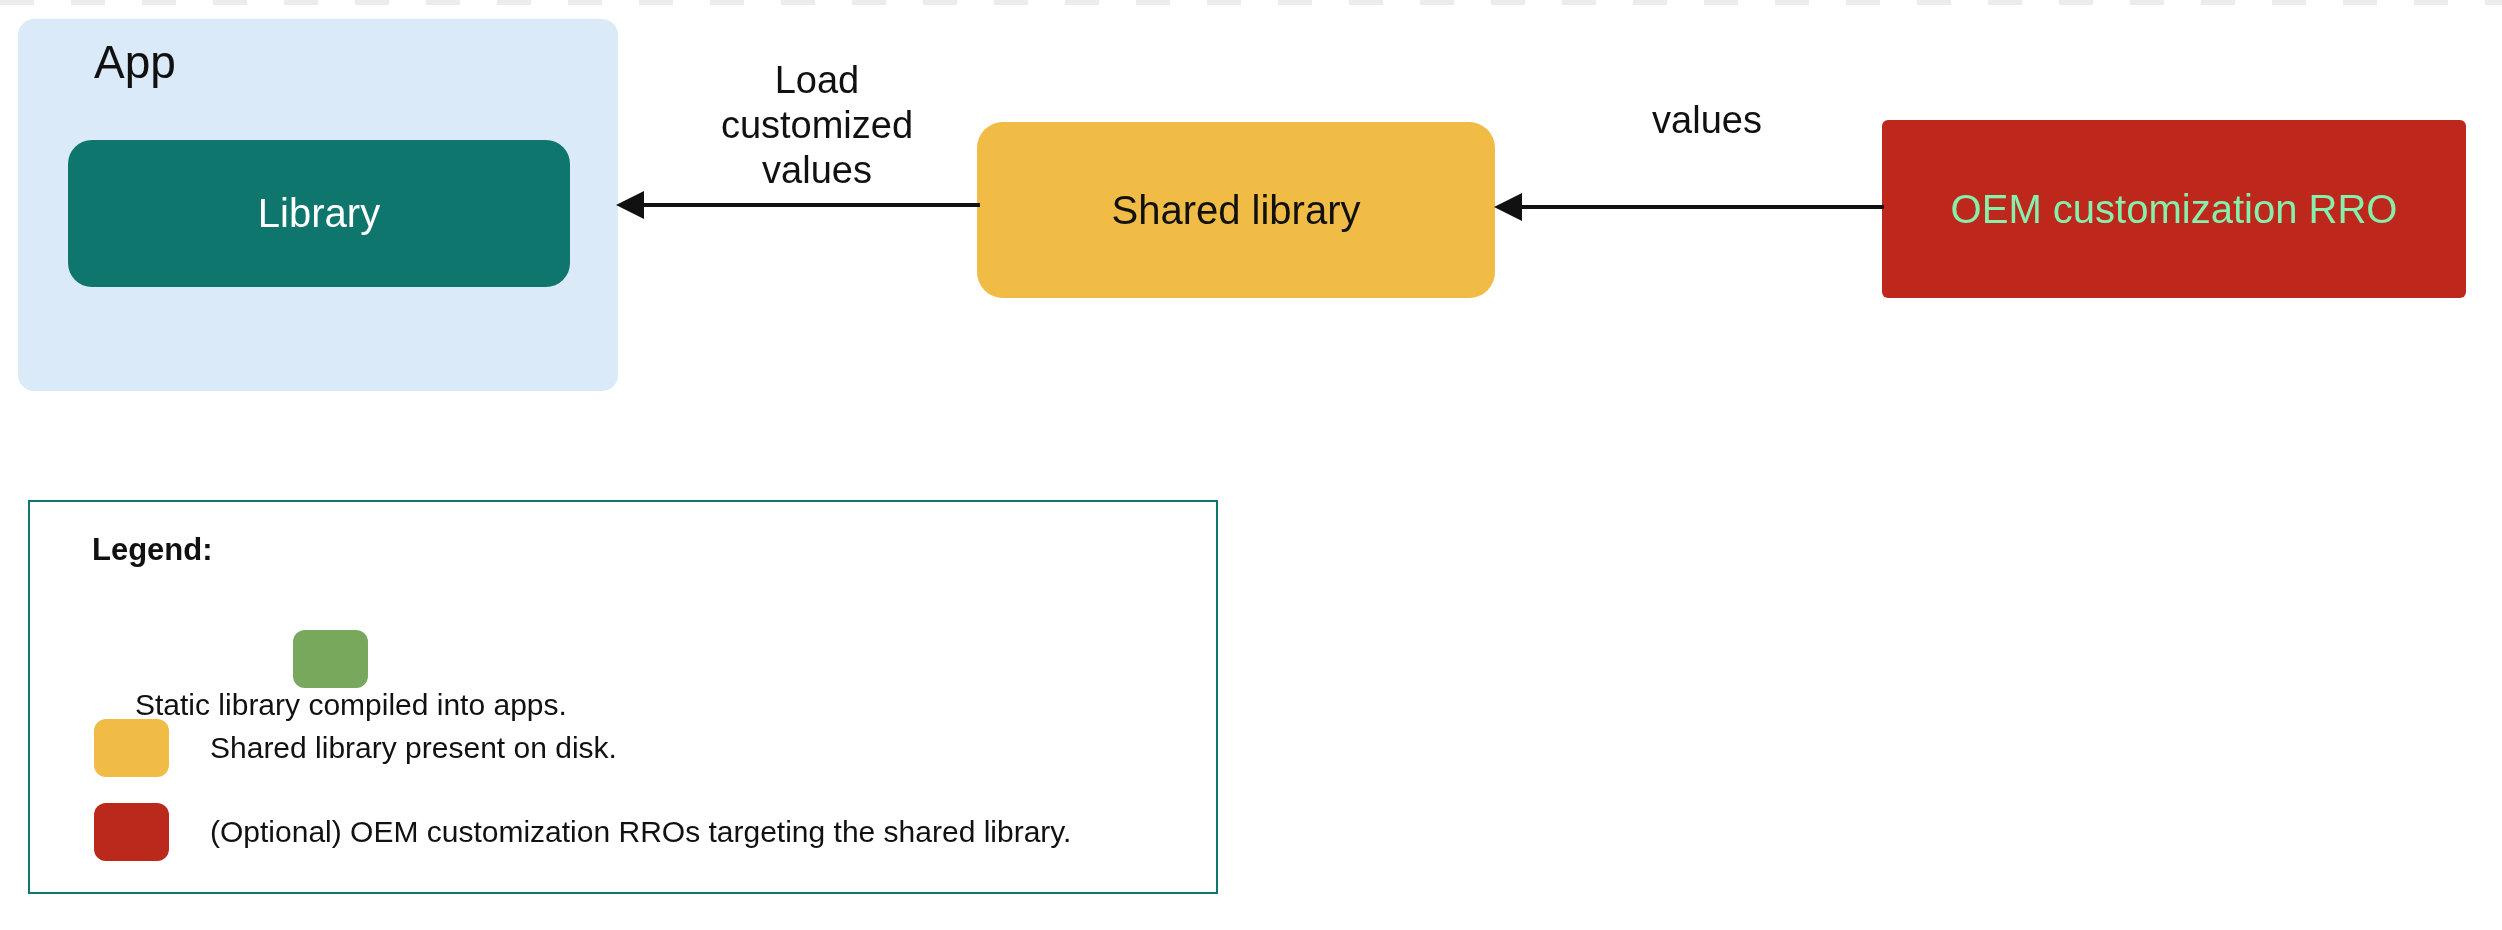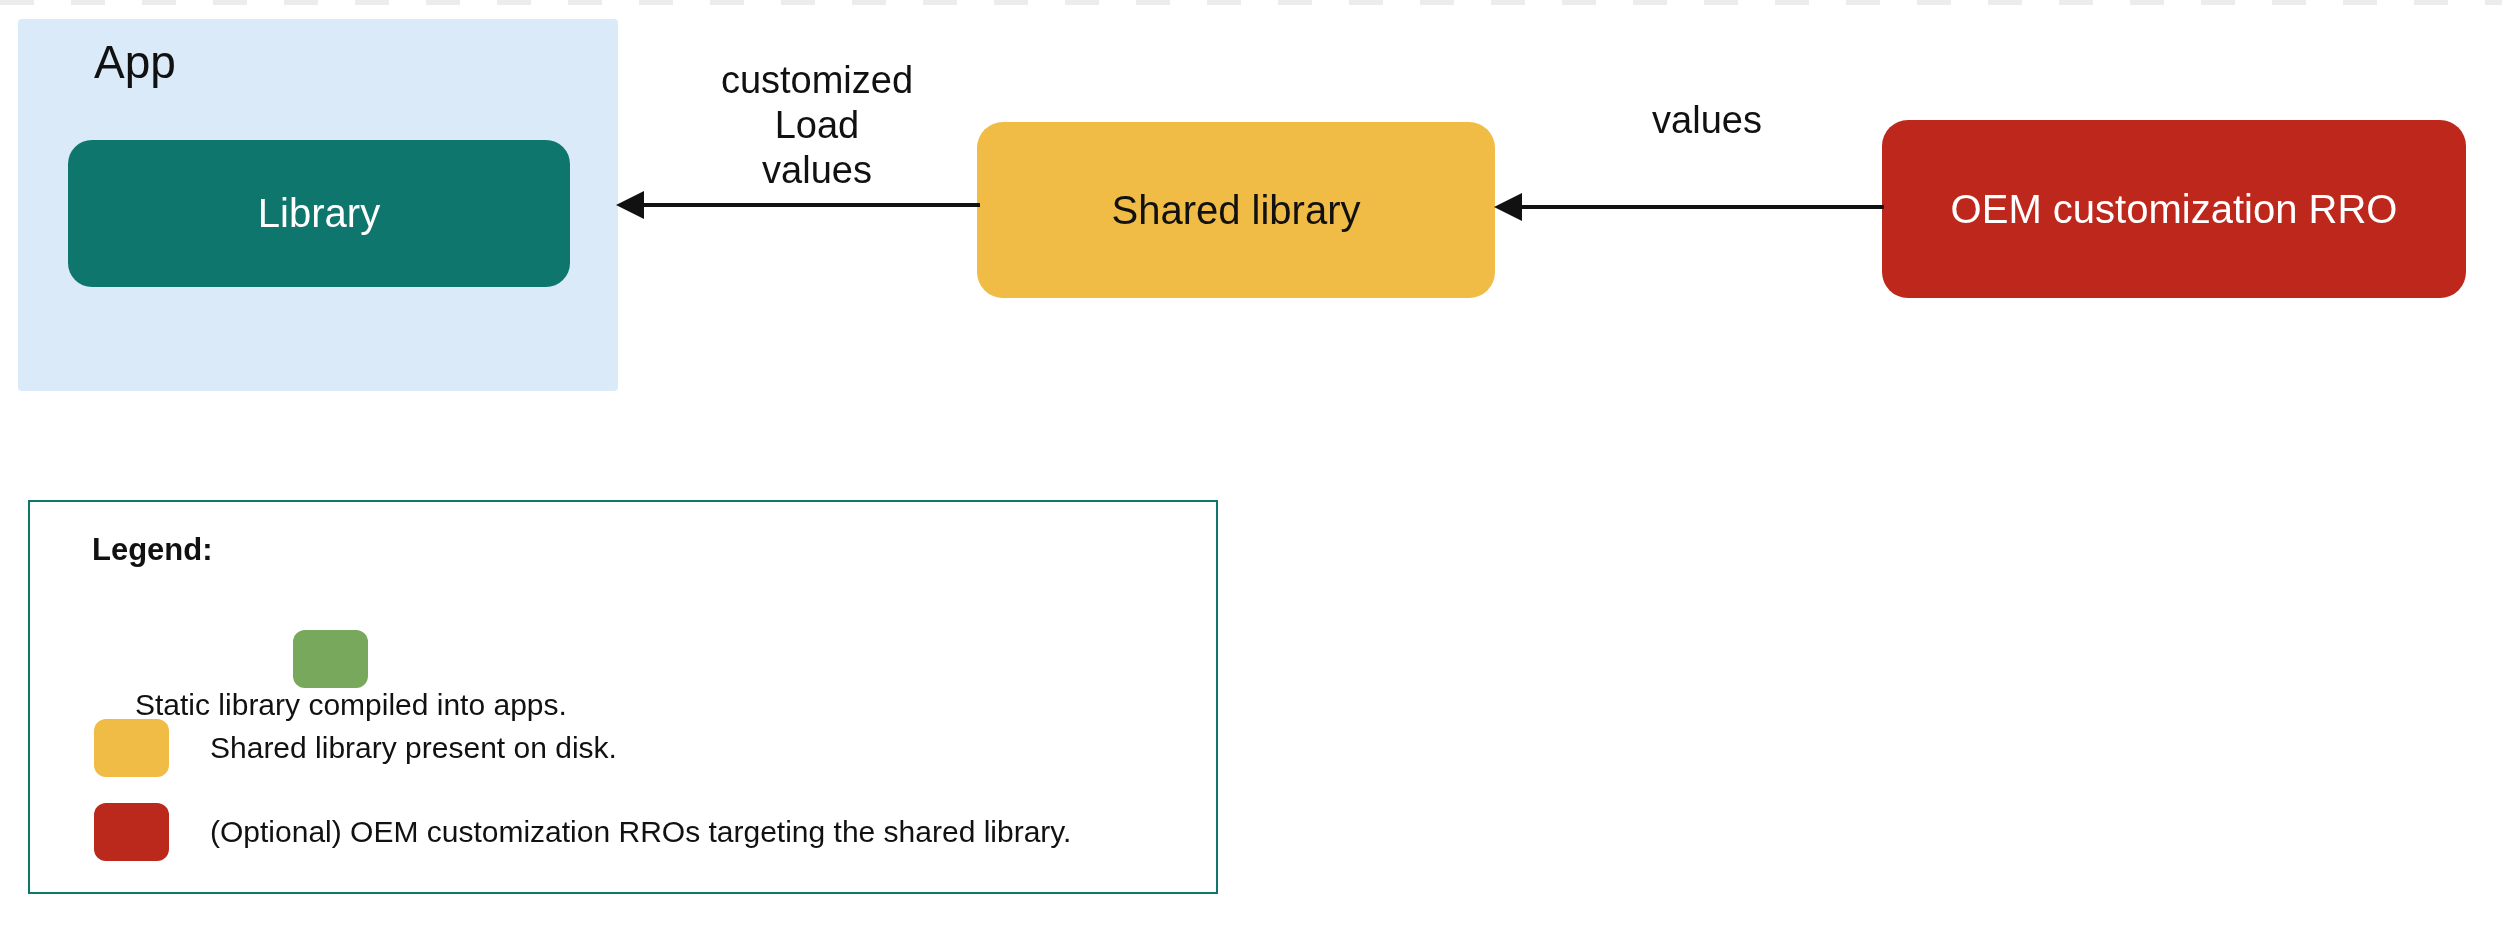--- a/index.html
+++ b/index.html
@@ -25,21 +25,21 @@
       transparent 34px, transparent 71px
     );
   }
 
   
   .app-box {
     position: absolute;
     left: 18px; top: 19px;
     width: 600px; height: 372px;
     background: #daeaf8;
-    border-radius: 4px;
+    border-radius: 16px;
   }
   .app-label {
     position: absolute;
     left: 76px; top: 16px;
     font-size: 46px;
     color: #111111;
   }
 
   .node {
     display: flex;
@@ -62,22 +62,22 @@
     width: 518px; height: 176px;
     background: #f0bc45;
     border-radius: 26px;
     color: #111111;
   }
   .rro-box {
     position: absolute;
     left: 1882px; top: 120px;
     width: 584px; height: 178px;
     background: #be281c;
-    border-radius: 26px;
-    color: #ffffff;
+    border-radius: 6px;
+    color: #86efac;
   }
 
   
   .arrow-line {
     position: absolute;
     height: 4px;
     background: #111111;
   }
   .arrow-head {
     position: absolute;
@@ -158,22 +158,22 @@
     <span>Shared library</span>
   </div>
 
   <div class="node rro-box" style="background-color: rgb(190, 40, 28);">
     <span>OEM customization RRO</span>
   </div>
 
   <div class="arrow-line arrow1-line"></div>
   <div class="arrow-head arrow1-head"></div>
   <div class="arrow-label arrow1-label">
+    <div>Load</div>
     <div>customized</div>
-    <div>Load</div>
     <div>values</div>
   </div>
 
   <div class="arrow-line arrow2-line"></div>
   <div class="arrow-head arrow2-head"></div>
   <div class="arrow-label arrow2-label">
     <div>values</div>
   </div>
 
   <div class="legend-box">

